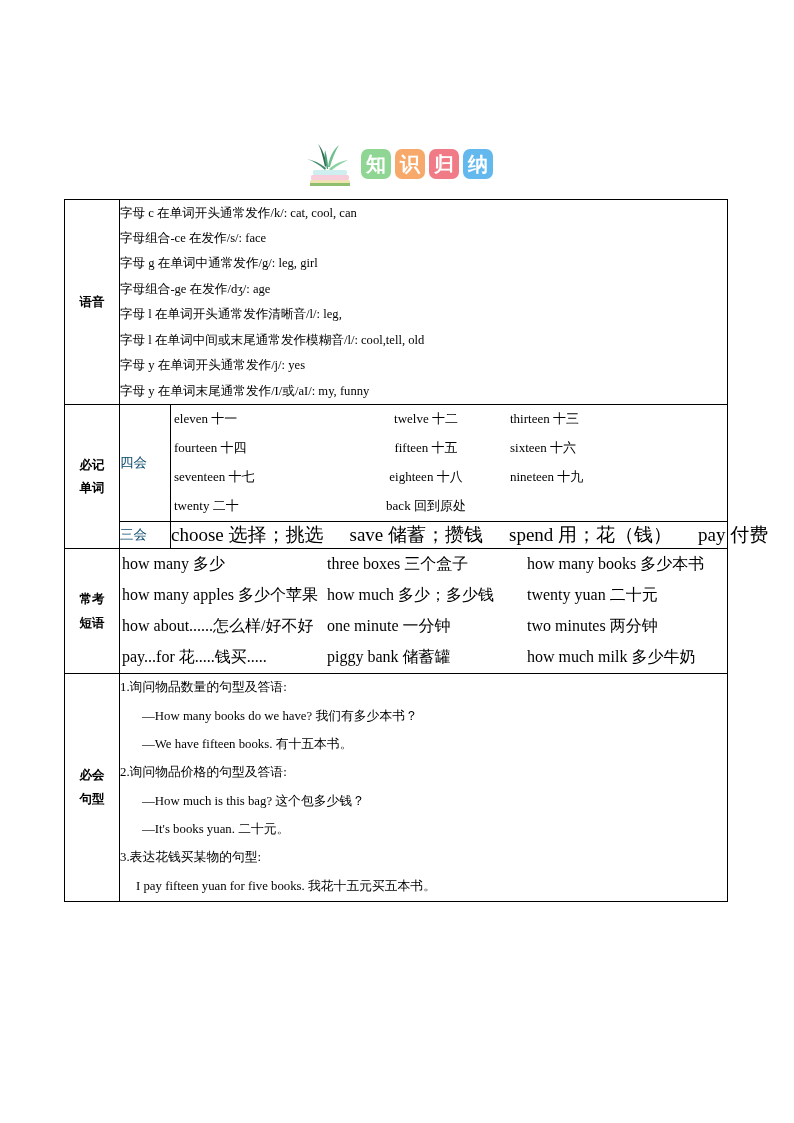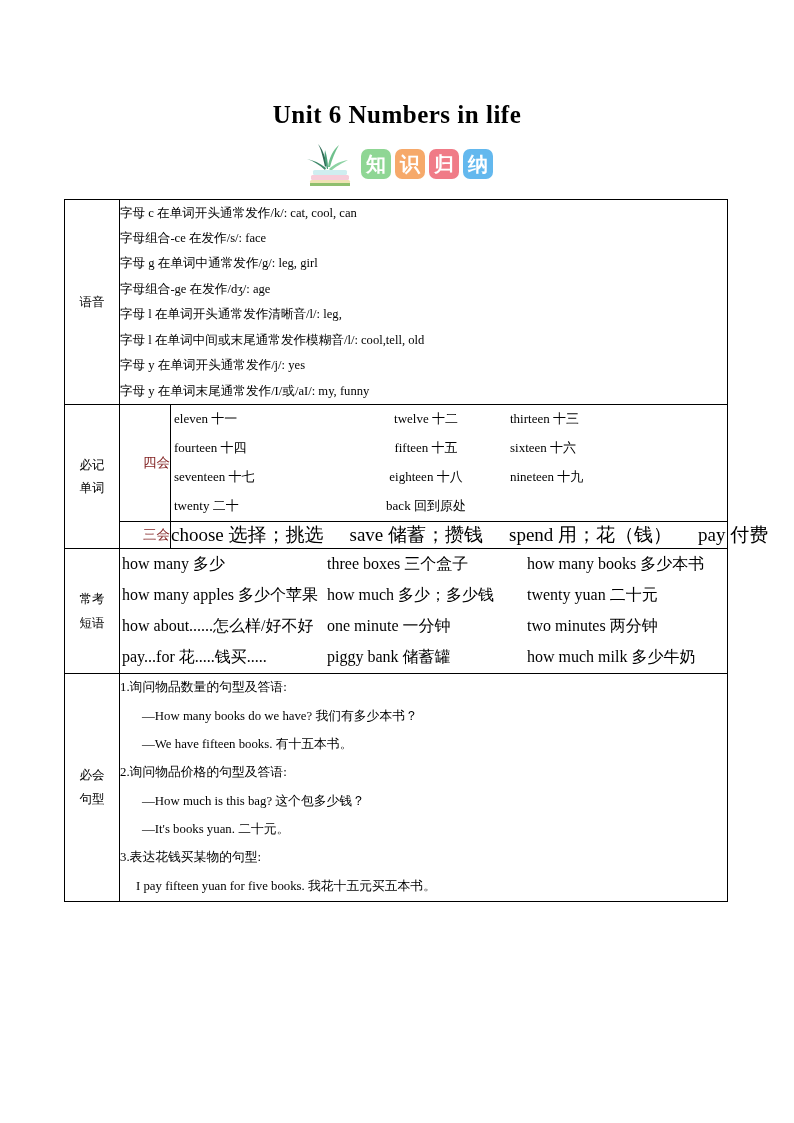--- a/index.html
+++ b/index.html
@@ -86,31 +86,31 @@
     padding: 0;
   }
 
   .col-label   { width: 55px; }
   .col-sublbl  { width: 51px; }
 
   .rowlabel {
     text-align: center;
     font-family: "DejaVu Sans", "Liberation Sans", sans-serif;
     font-size: 12.5px;
-    font-weight: normal;
+    font-weight: bold;
     line-height: 1.9;
     color: #000;
   }
   .rowlabel span { display: block; }
 
   .sublabel {
-    text-align: right;
+    text-align: left;
     font-family: "Liberation Serif", "DejaVu Serif", serif;
     font-size: 13.5px;
-    color: #7f1d1d;
+    color: #0c4a6e;
   }
 
   
   .phonics {
     padding: 9px 8px 9px 10px;
   }
   .phonics .line {
     font-family: "Liberation Serif", "DejaVu Serif", serif;
     font-size: 12.6px;
     line-height: 1.15;
@@ -177,21 +177,20 @@
     white-space: nowrap;
   }
   .patterns .indent { padding-left: 22px; }
   .patterns .indent2 { padding-left: 16px; }
 </style>
 </head>
 <body>
 
 <div class="page">
 
-  <div class="title">Unit 6 Numbers in life</div>
 
   <div class="banner">
     <div class="banner-art">
       <svg width="58" height="50" viewBox="0 0 58 50" xmlns="http://www.w3.org/2000/svg">
         <path d="M24 28 C22 18 20 10 17 5 C21 9 24 17 26 26 Z" fill="#2f6b55"></path>
         <path d="M25 29 C19 24 12 21 6 20 C12 22 19 26 24 31 Z" fill="#3f8a6a"></path>
         <path d="M27 28 C28 19 32 11 38 6 C34 13 31 20 29 28 Z" fill="#6fc08c"></path>
         <path d="M28 30 C33 25 40 22 47 21 C41 24 34 28 30 32 Z" fill="#8ed3a4"></path>
         <path d="M26 30 C24 24 23 17 24 11 C26 17 27 24 27 30 Z" fill="#4ca07a"></path>
         <rect x="12" y="31" width="34" height="5" rx="1.6" fill="#cfeef0"></rect>

